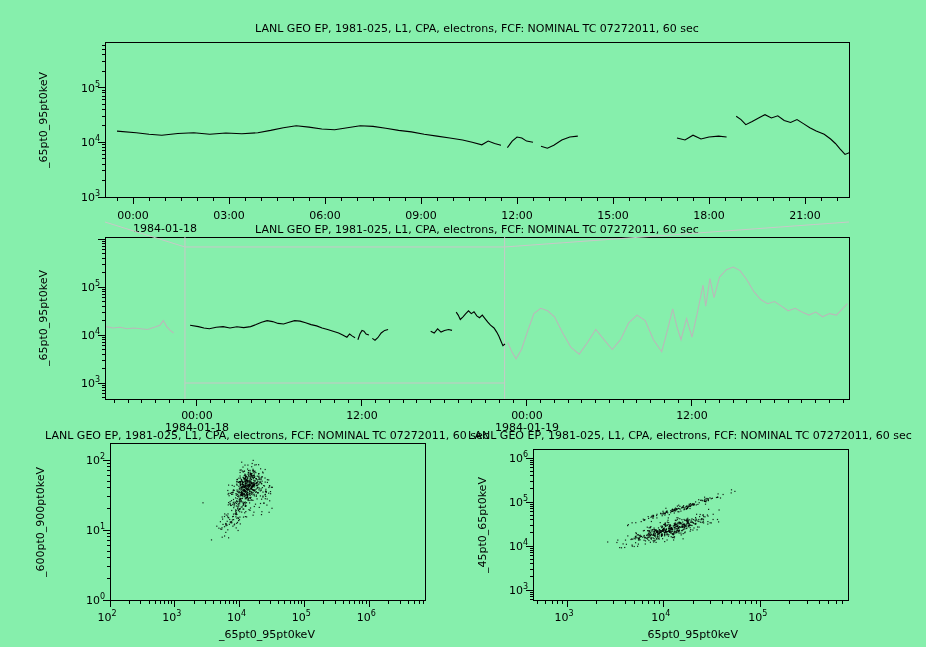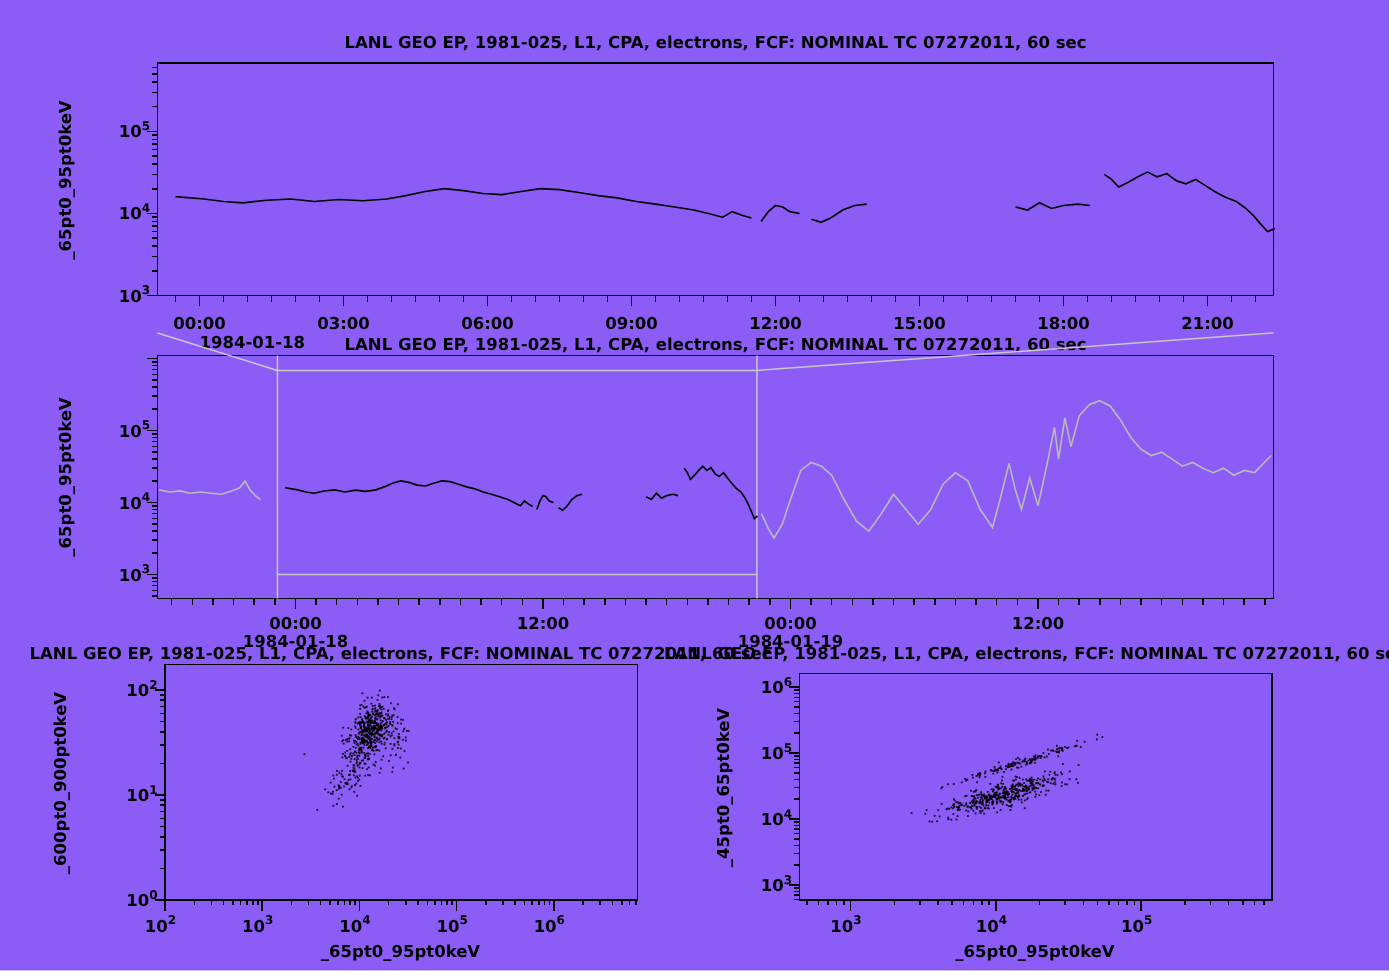--- a/index.html
+++ b/index.html
@@ -1,16 +1,16 @@
 <!DOCTYPE html>
 <html><head>
 <meta charset="utf-8">
 <style>
   html,body{margin:0;padding:0;background:#ffffff;}
-  #stage{position:relative;width:926px;height:647px;background:#8b5cf6;overflow:hidden;font-weight:bold;}
+  #stage{position:relative;width:926px;height:647px;background:#86efac;overflow:hidden;}
   svg text{font-family:"DejaVu Sans","Liberation Sans",sans-serif;fill:#000;}
   .frame{fill:none;stroke:#000;stroke-width:1;shape-rendering:crispEdges;}
 </style>
 </head>
 <body>
 
 <div id="stage">
 <svg id="plot-canvas" width="926" height="647" viewBox="0 0 926 647">
 
   <g>

